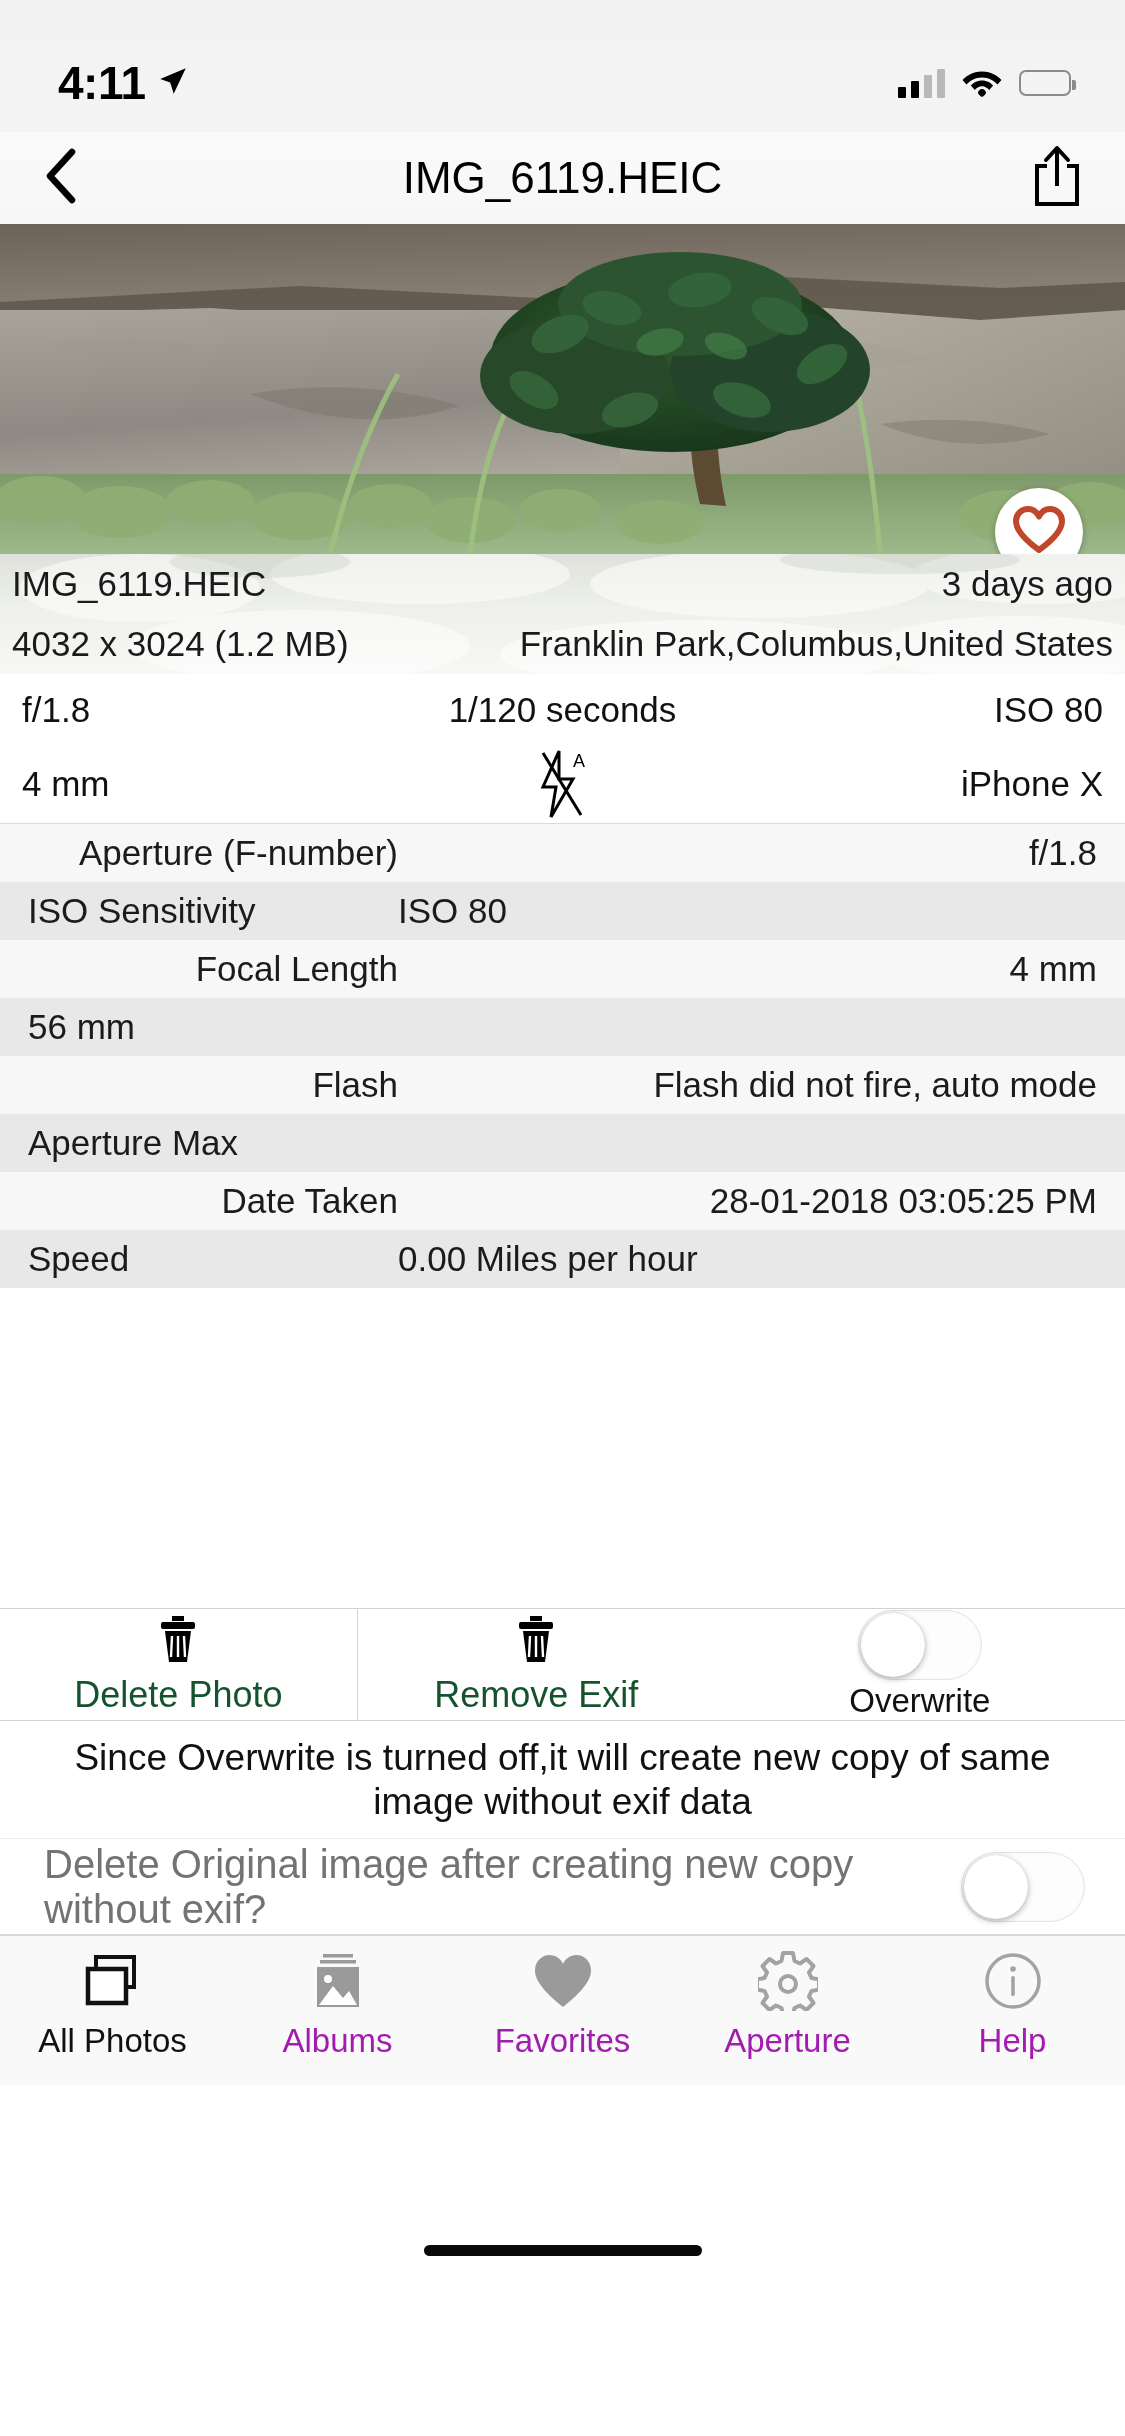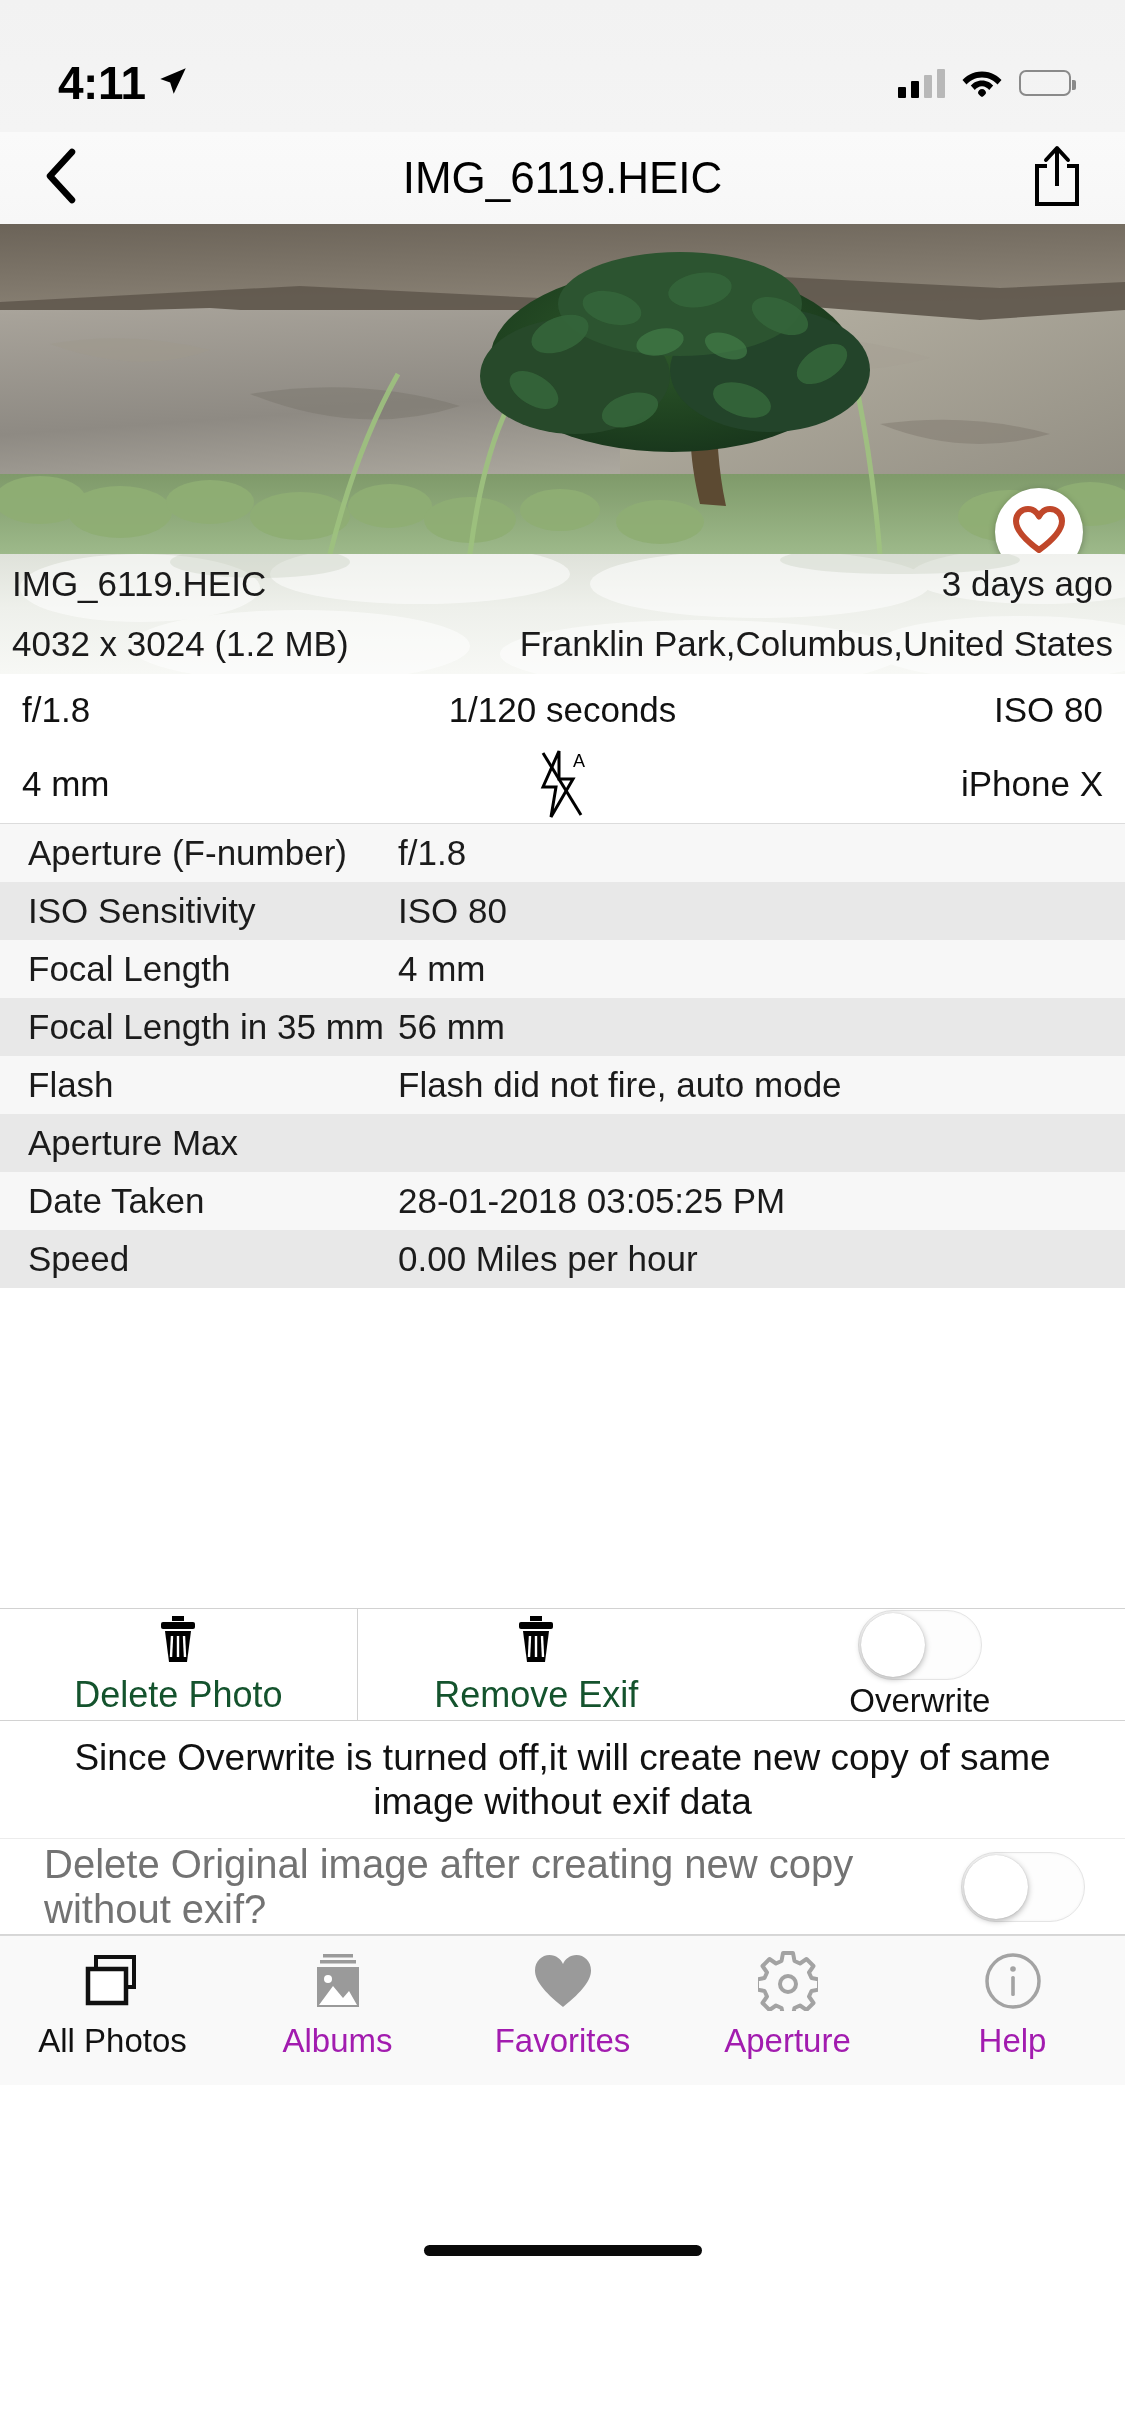--- a/index.html
+++ b/index.html
@@ -68,21 +68,21 @@
   .expo { flex:0 0 150px; background:#fff; display:flex; flex-direction:column; border-bottom:1.5px solid #dcdcdc; }
   .expo-row { flex:1; display:flex; align-items:center; padding:0 22px; }
   .expo-row .cell { flex:1; font-size:35px; color:#111; }
   .expo-row .cell.c1 { text-align:left; }
   .expo-row .cell.c2 { text-align:center; display:flex; justify-content:center; align-items:center; }
   .expo-row .cell.c3 { text-align:right; }
 
   
   .table { flex:1 1 auto; overflow:hidden; }
   .trow { height:58px; display:flex; align-items:center; padding:0 28px; }
-  .trow.odd { background:#f7f7f7; }
+  .trow.odd { background:#f7f7f7;text-align:right; }
   .trow.even { background:#e8e8e8; }
   .trow .key { width:370px; font-size:35px; color:#1b1b1b; }
   .trow .val { flex:1; font-size:35px; color:#1b1b1b; }
 
   
   .actionbar {
     flex:0 0 113px; background:#fff; display:flex; align-items:stretch;
     border-top:1.5px solid #d2d2d2; border-bottom:1.5px solid #d2d2d2;
   }
   .act {
@@ -329,21 +329,20 @@
     </div>
     <div class="trow even">
       <span class="key">ISO Sensitivity</span>
       <span class="val">ISO 80</span>
     </div>
     <div class="trow odd">
       <span class="key">Focal Length</span>
       <span class="val">4 mm</span>
     </div>
     <div class="trow even">
-      <span class="key">Focal Length in 35 mm</span>
       <span class="val">56 mm</span>
     </div>
     <div class="trow odd">
       <span class="key">Flash</span>
       <span class="val">Flash did not fire, auto mode</span>
     </div>
     <div class="trow even">
       <span class="key">Aperture Max</span>
       <span class="val"></span>
     </div>

